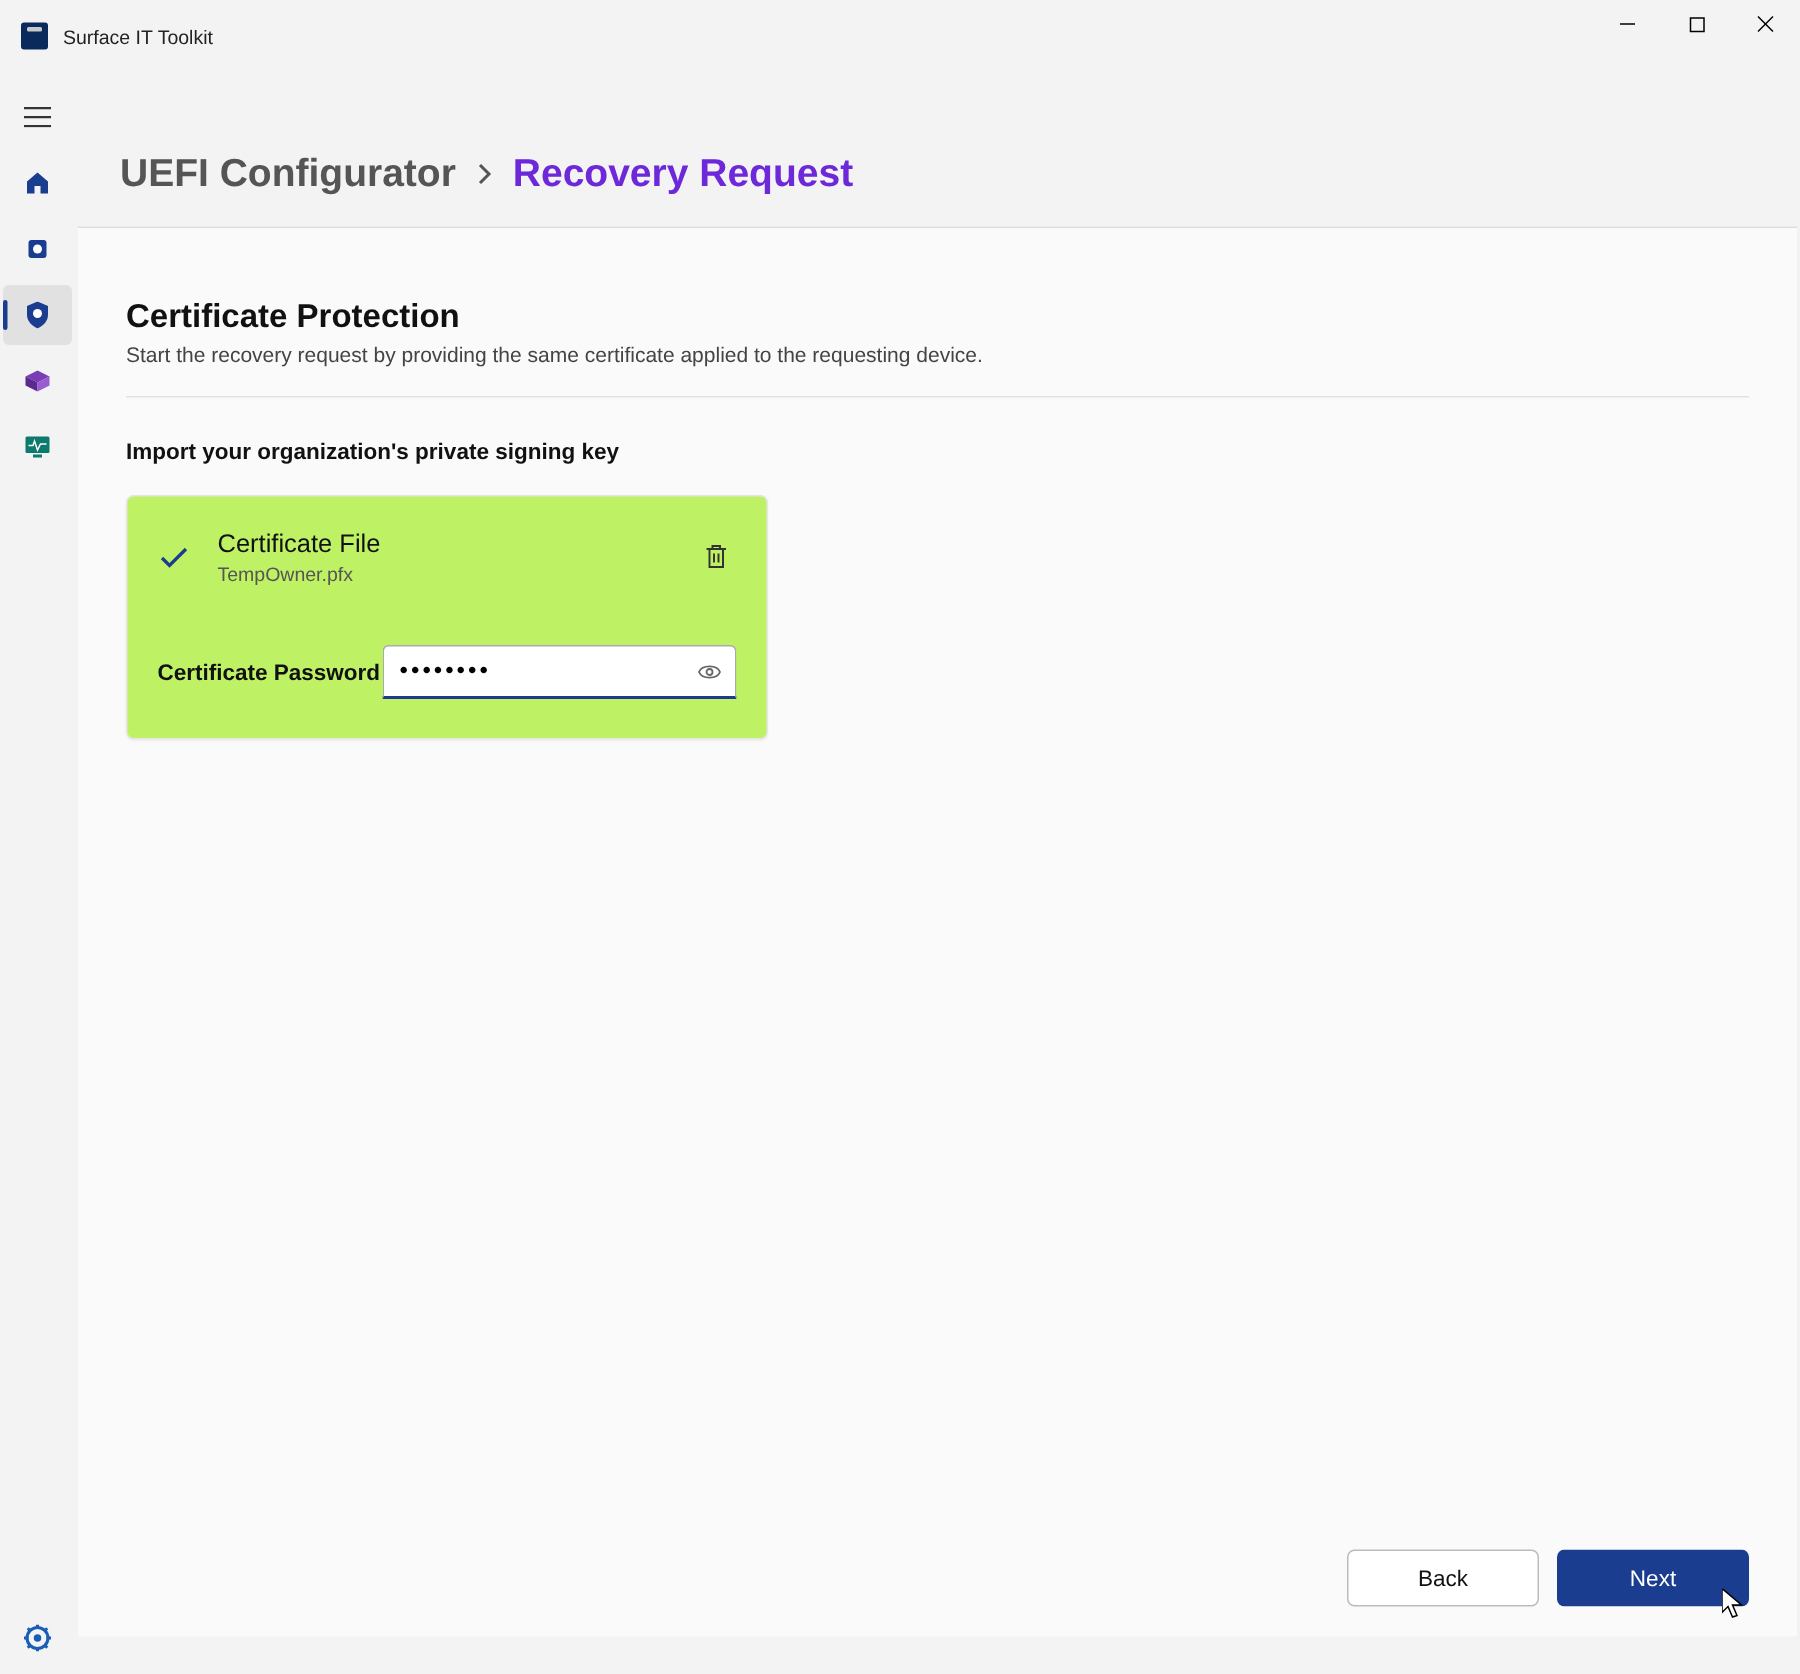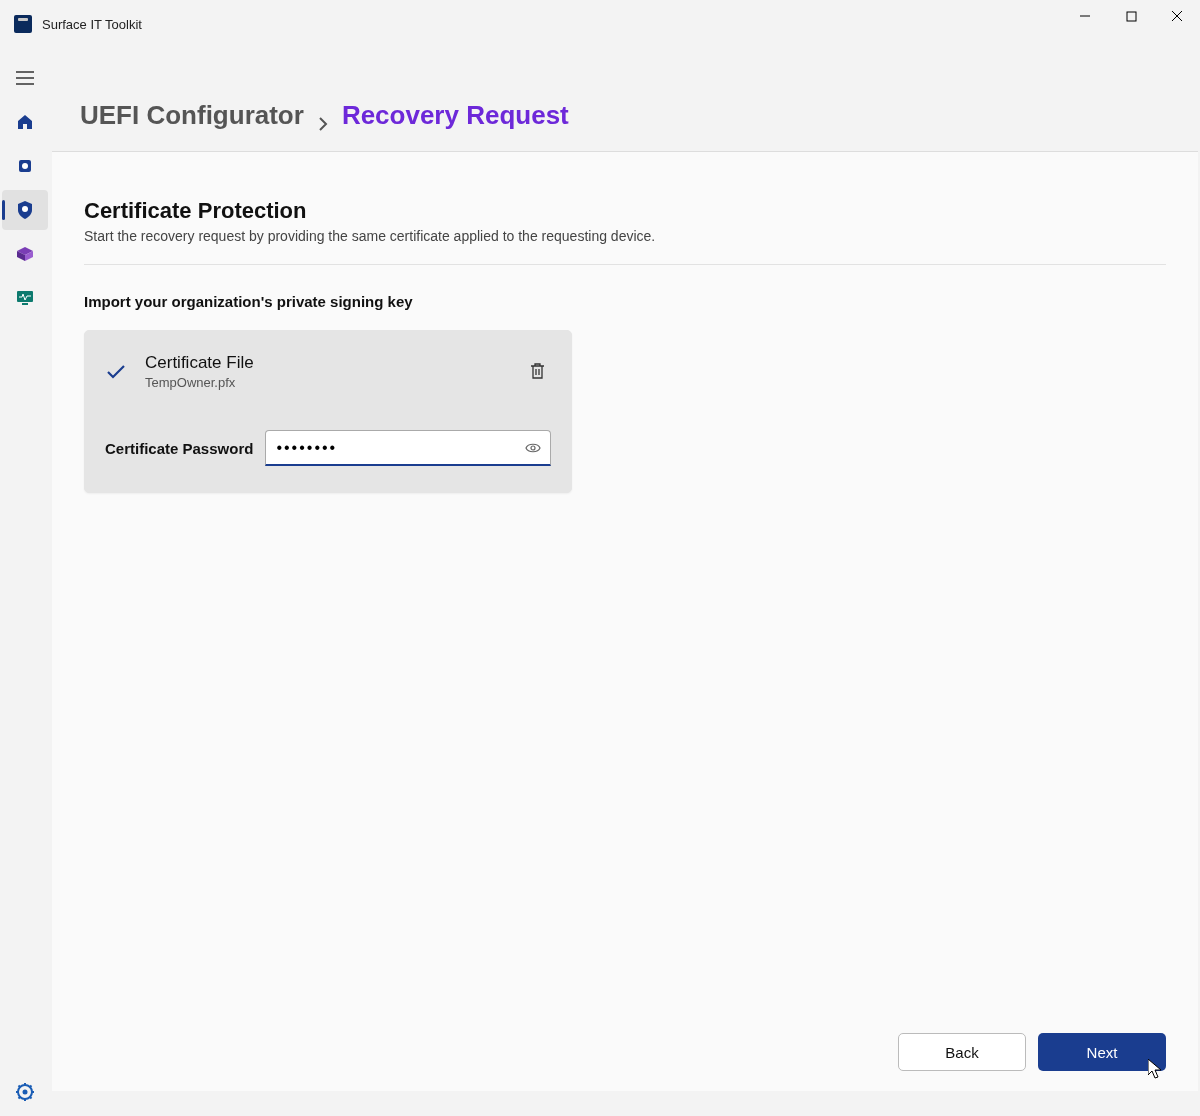--- a/index.html
+++ b/index.html
@@ -16,42 +16,42 @@
     
     .left-rail { position: absolute; left: 0; top: 48px; bottom: 0; width: 50px; display: flex; flex-direction: column; align-items: center; padding-top: 10px; }
     .rail-btn { width: 46px; height: 40px; display: flex; align-items: center; justify-content: center; border-radius: 4px; margin-bottom: 4px; position: relative; cursor: default; }
     .rail-btn.selected { background: #e1e1e1; }
     .rail-btn.selected::before { content: ""; position: absolute; left: 0; top: 10px; bottom: 10px; width: 3px; background: #1a3d8f; border-radius: 2px; }
     .rail-spacer { flex: 1; }
 
     
     .main { position: absolute; left: 50px; top: 48px; right: 0; bottom: 0; }
 
-    .breadcrumb { padding: 52px 30px 20px; display:flex; align-items:flex-end; gap: 14px; }
+    .breadcrumb { padding: 52px 30px 20px; display:flex; align-items:center; gap: 14px; }
     .breadcrumb-parent { font-size: 26px; font-weight: 600; color: #555; }
     .breadcrumb-sep { font-size: 20px; color: #555; }
     .breadcrumb-current { font-size: 26px; font-weight: 700; color: #6d28d9; }
 
     .content-panel { margin: 0 2px 0 2px; background: #fafafa; border-top: 1px solid #ddd; height: 940px; position: relative; padding: 34px 32px; }
 
     .section-title { font-size: 22px; font-weight: 700; color: #111; margin-bottom: 4px; margin-top: 12px; }
     .section-desc { font-size: 14px; color: #444; }
     .divider { border: none; border-top: 1px solid #e2e2e2; margin: 20px 0 28px; }
 
     .subheading { font-size: 15px; font-weight: 700; color: #111; margin-bottom: 20px; }
 
-    .cert-card { width: 488px; background: #e5e5e5; border: 1px solid #e5e5e5; border-radius: 5px; box-shadow: 0 1px 2px rgba(0,0,0,0.05); padding: 22px 20px 26px; }
+    .cert-card { width: 428px; background: #bef264; border: 1px solid #e5e5e5; border-radius: 5px; box-shadow: 0 1px 2px rgba(0,0,0,0.05); padding: 22px 20px 26px; }
     .cert-file-row { display: flex; align-items: center; gap: 18px; margin-bottom: 40px; }
     .cert-check { color: #1a3d8f; flex: 0 0 22px; display:flex; justify-content:center;}
     .cert-file-info { flex: 1; }
     .cert-file-title { font-size: 17px; font-weight: 500; color: #111; }
     .cert-file-name { font-size: 13px; color: #555; margin-top: 2px; }
     .cert-delete { color: #333; width: 28px; height: 28px; display:flex; align-items:center; justify-content:center; cursor:default; border-radius:4px; }
 
-    .pwd-row { display: flex; align-items: center; gap: 12px; }
+    .pwd-row { display: flex; align-items: center; gap: 2px; }
     .pwd-label { font-size: 15px; font-weight: 600; color: #111; white-space: nowrap; }
     .pwd-input-wrap { position: relative; flex: 1; }
     .pwd-input { width: 100%; height: 36px; border: 1px solid #aaa; border-bottom: 2px solid #1a3d8f; border-radius: 4px 4px 0 0; padding: 0 34px 0 10px; font-size: 16px; letter-spacing: 2px; background:#fff; }
     .pwd-eye { position: absolute; right: 6px; top: 50%; transform: translateY(-50%); color: #666; cursor:default; width:24px; height:24px; display:flex; align-items:center; justify-content:center; }
 
     
     .footer { position: absolute; right: 32px; bottom: 20px; display: flex; gap: 12px; }
     .btn { min-width: 128px; height: 38px; border-radius: 5px; font-size: 15px; display:flex; align-items:center; justify-content:center; cursor:default; border:1px solid transparent; }
     .btn-secondary { background: #fff; border-color: #bbb; color: #111; }
     .btn-primary { background: #1a3d8f; color: #fff; }

